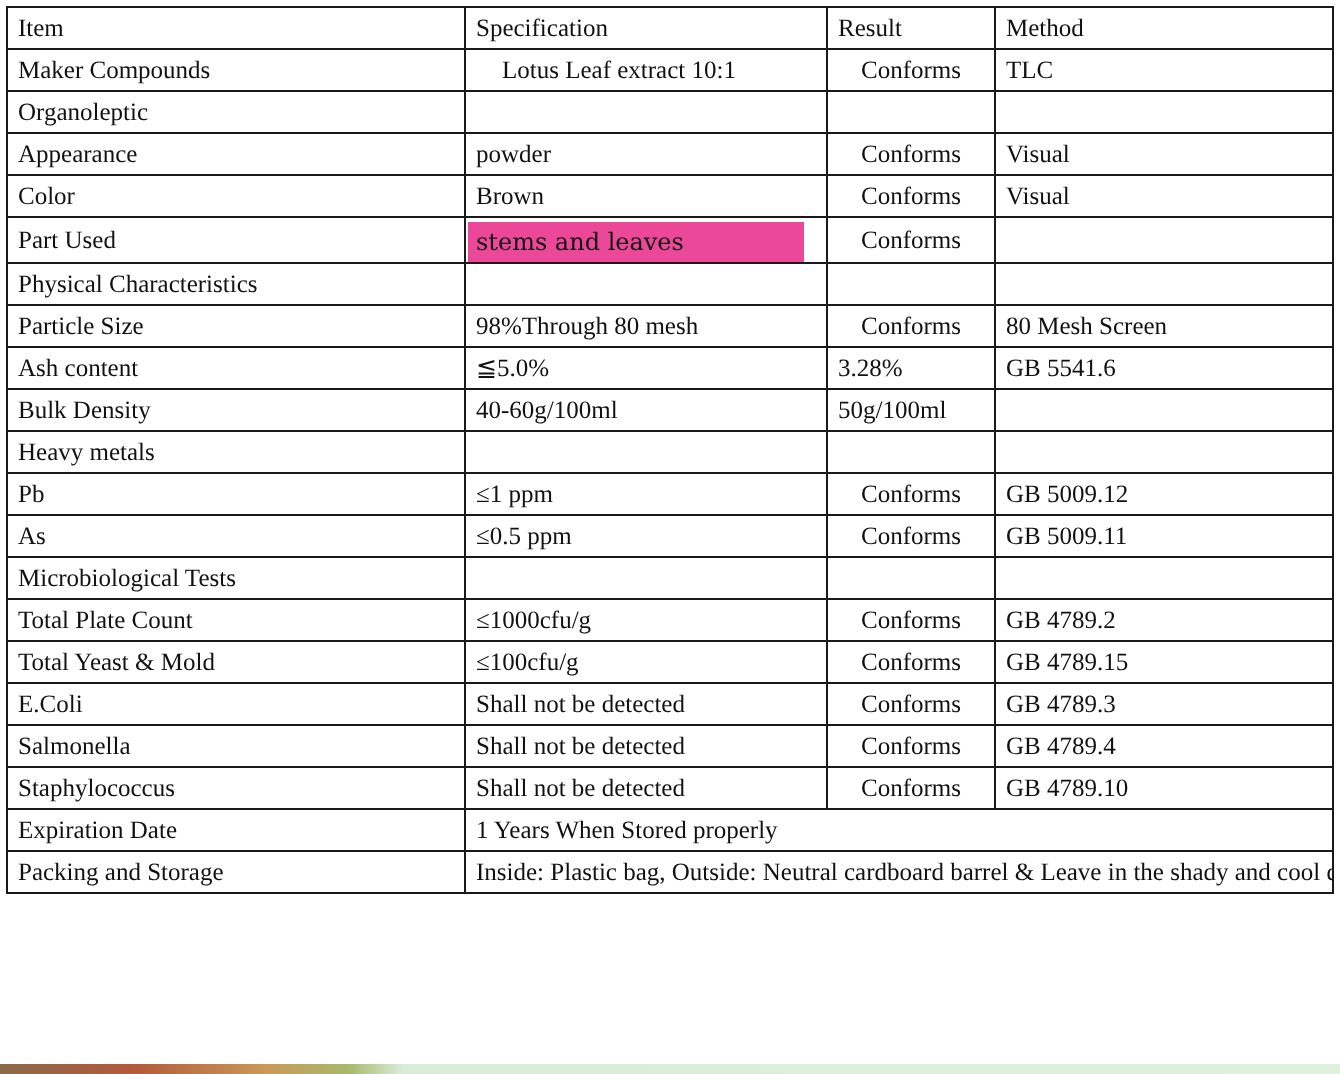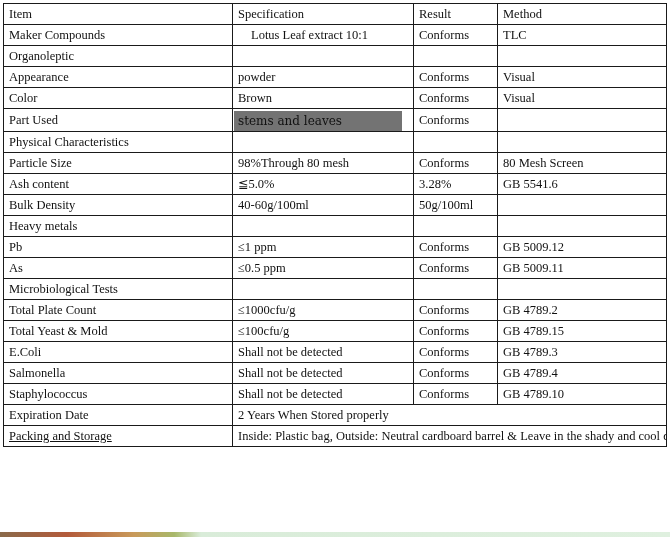--- a/index.html
+++ b/index.html
@@ -5,25 +5,25 @@
   html, body { margin:0; padding:0; background:#ffffff; }
   body { width:670px; height:537px; position:relative; overflow:hidden;
          font-family:"Liberation Serif", "DejaVu Serif", serif; color:#111; }
   table.spec { position:absolute; left:3px; top:3px; width:663px;
                border-collapse:collapse; table-layout:fixed; font-size:12.5px; }
   table.spec td, table.spec th { border:1px solid #1a1a1a; padding:0 5px; height:20px;
                line-height:20px; white-space:nowrap; overflow:hidden; vertical-align:middle; }
   table.spec th { font-weight:normal; text-align:left; }
   col.c1 { width:229px; } col.c2 { width:181px; } col.c3 { width:84px; } col.c4 { width:169px; }
   td.section { font-weight:normal; }
-  td.center { }
+  td.center { text-align:center; }
   td.tall { height:28px; vertical-align:top; line-height:20px; }
-  td.tall .hl { background:#737373; display:inline-block; padding:0 4px; margin-left:-4px; font-family:"DejaVu Serif", serif; font-size:12px; margin-top:2px; width:160px; }
+  td.tall .hl { background:#ec4899; display:inline-block; padding:0 4px; margin-left:-4px; font-family:"DejaVu Serif", serif; font-size:12px; margin-top:2px; width:160px; }
   td.packing { height:49px; white-space:normal; line-height:22px; text-align:justify; text-align-last:left; }
-  td.packing-label { height:49px;text-decoration:underline; }
+  td.packing-label { height:49px; }
   .bottom-strip { position:absolute; left:0; top:532px; width:670px; height:5px;
                   background:linear-gradient(90deg,#8a6a4a 0%,#b35a3a 10%,#c99a5a 20%,#a8b86a 26%,#d9ecd9 30%,#dff0df 100%); }
 </style>
 </head>
 <body>
 
 <table class="spec">
   <colgroup>
       <col class="c1">
       <col class="c2">
@@ -143,21 +143,21 @@
       <td>GB 4789.4</td>
     </tr>
     <tr>
       <td>Staphylococcus</td>
       <td>Shall not be detected</td>
       <td class="center">Conforms</td>
       <td>GB 4789.10</td>
     </tr>
     <tr>
       <td>Expiration Date</td>
-      <td colspan="3">2 Years When Stored properly</td>
+      <td colspan="3">1 Years When Stored properly</td>
     </tr>
     <tr>
       <td class="packing-label">Packing and Storage</td>
       <td colspan="3" class="packing">Inside: Plastic bag, Outside: Neutral cardboard barrel &amp; Leave in the shady and cool dry place.</td>
     </tr>
   </tbody>
 </table>
 
 <div class="bottom-strip"></div>
 

